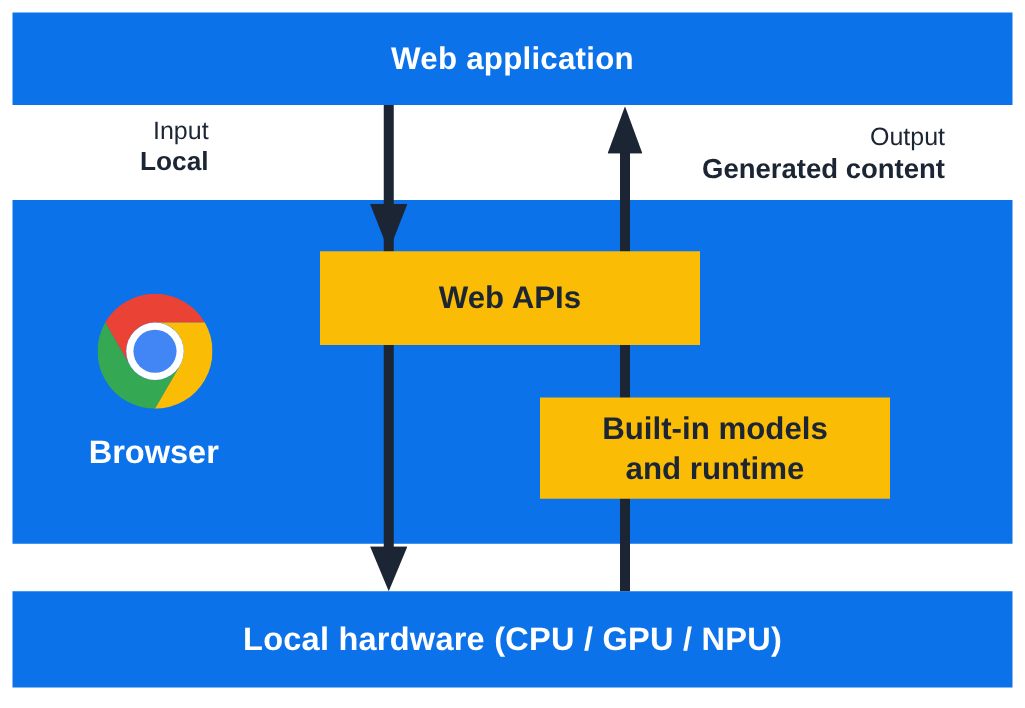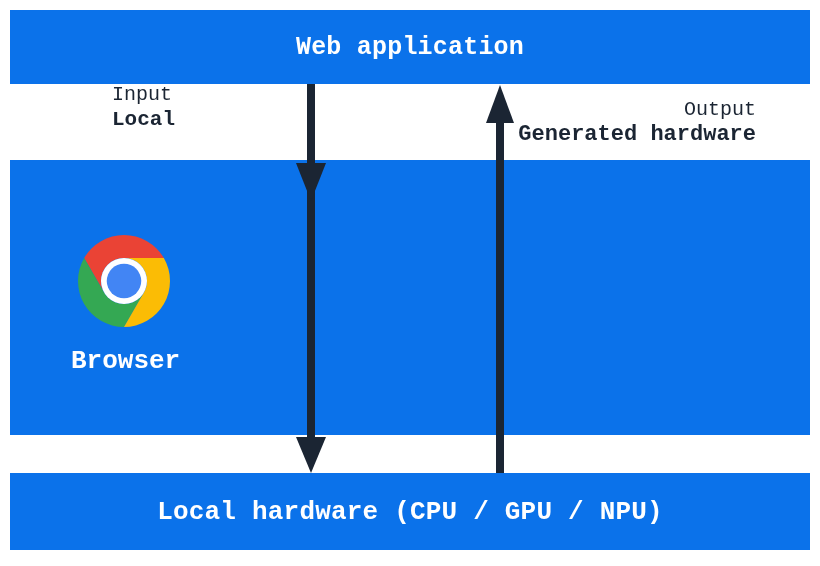--- a/index.html
+++ b/index.html
@@ -6,42 +6,42 @@
     --blue:#0b72ea;
     --yellow:#fbbc05;
     --navy:#1b2533;
     --white:#ffffff;
   }
   html,body{margin:0;padding:0;background:#ffffff;}
   .stage{
     position:relative;
     width:820px;height:566px;
     background:#ffffff;
-    font-family:Liberation Mono, monospace;
+    font-family:Liberation Sans, sans-serif;
     overflow:hidden;
   }
   .band{
     position:absolute;
     left:10px;width:800px;
     background:var(--blue);
     display:flex;align-items:center;justify-content:center;
   }
   .band-top{top:10px;height:74px;}
   .band-middle{top:160px;height:275px;}
   .band-bottom{top:473px;height:77px;text-align:right;}
   .band-title{
     color:var(--white);
     font-weight:700;
     font-size:25px;
     letter-spacing:0.2px;
   }
   .band-bottom .band-title{font-size:26px;}
 
   .io-group{position:absolute;color:var(--navy);}
-  .io-left{left:112px;top:83px;text-align:left;}
+  .io-left{left:112px;top:93px;text-align:right;}
   .io-right{right:64px;top:98px;text-align:right;}
   .io-caption{font-size:20px;font-weight:400;line-height:24px;}
   .io-value{font-size:21px;font-weight:700;line-height:26px;}
   .io-right .io-value{font-size:22px;}
 
   .arrow-line{position:absolute;width:8px;background:var(--navy);z-index:2;}
   .down-line{left:307px;top:84px;height:356px;}
   .up-line{left:496px;top:120px;height:353px;}
   .arrow-head{position:absolute;background:var(--navy);z-index:2;}
   .head-down{clip-path:polygon(0 0,100% 0,50% 100%);}
@@ -76,31 +76,38 @@
   <div class="band band-top">
     <span class="band-title">Web application</span>
   </div>
 
   <div class="io-group io-left">
     <div class="io-caption">Input</div>
     <div class="io-value">Local</div>
   </div>
   <div class="io-group io-right">
     <div class="io-caption">Output</div>
-    <div class="io-value">Generated hardware</div>
+    <div class="io-value">Generated content</div>
   </div>
 
   <div class="band band-middle"></div>
 
   <div class="arrow-line down-line"></div>
   <div class="arrow-head head-down down-head-mid"></div>
   <div class="arrow-head head-down down-head-bottom"></div>
   <div class="arrow-line up-line"></div>
   <div class="arrow-head head-up up-head-top"></div>
 
+  <div class="ybox webapis-box">
+    <span>Web APIs</span>
+  </div>
+  <div class="ybox builtin-box">
+    <span>Built-in models</span>
+    <span>and runtime</span>
+  </div>
 
   <svg class="chrome-logo" viewBox="0 0 48 48" aria-hidden="true">
     <path fill="#ea4335" d="M3.216 12 A24 24 0 0 1 44.784 12 L24 12 A12 12 0 0 0 13.608 30 Z"></path>
     <path fill="#34a853" d="M3.216 12 A24 24 0 0 0 24 48 L34.392 30 A12 12 0 0 1 13.608 30 Z"></path>
     <path fill="#fbbc05" d="M44.784 12 A24 24 0 0 1 24 48 L34.392 30 A12 12 0 0 0 24 12 Z"></path>
     <circle cx="24" cy="24" r="12" fill="#ffffff"></circle>
     <circle cx="24" cy="24" r="9" fill="#4285f4"></circle>
   </svg>
   <div class="browser-label">Browser</div>
 

